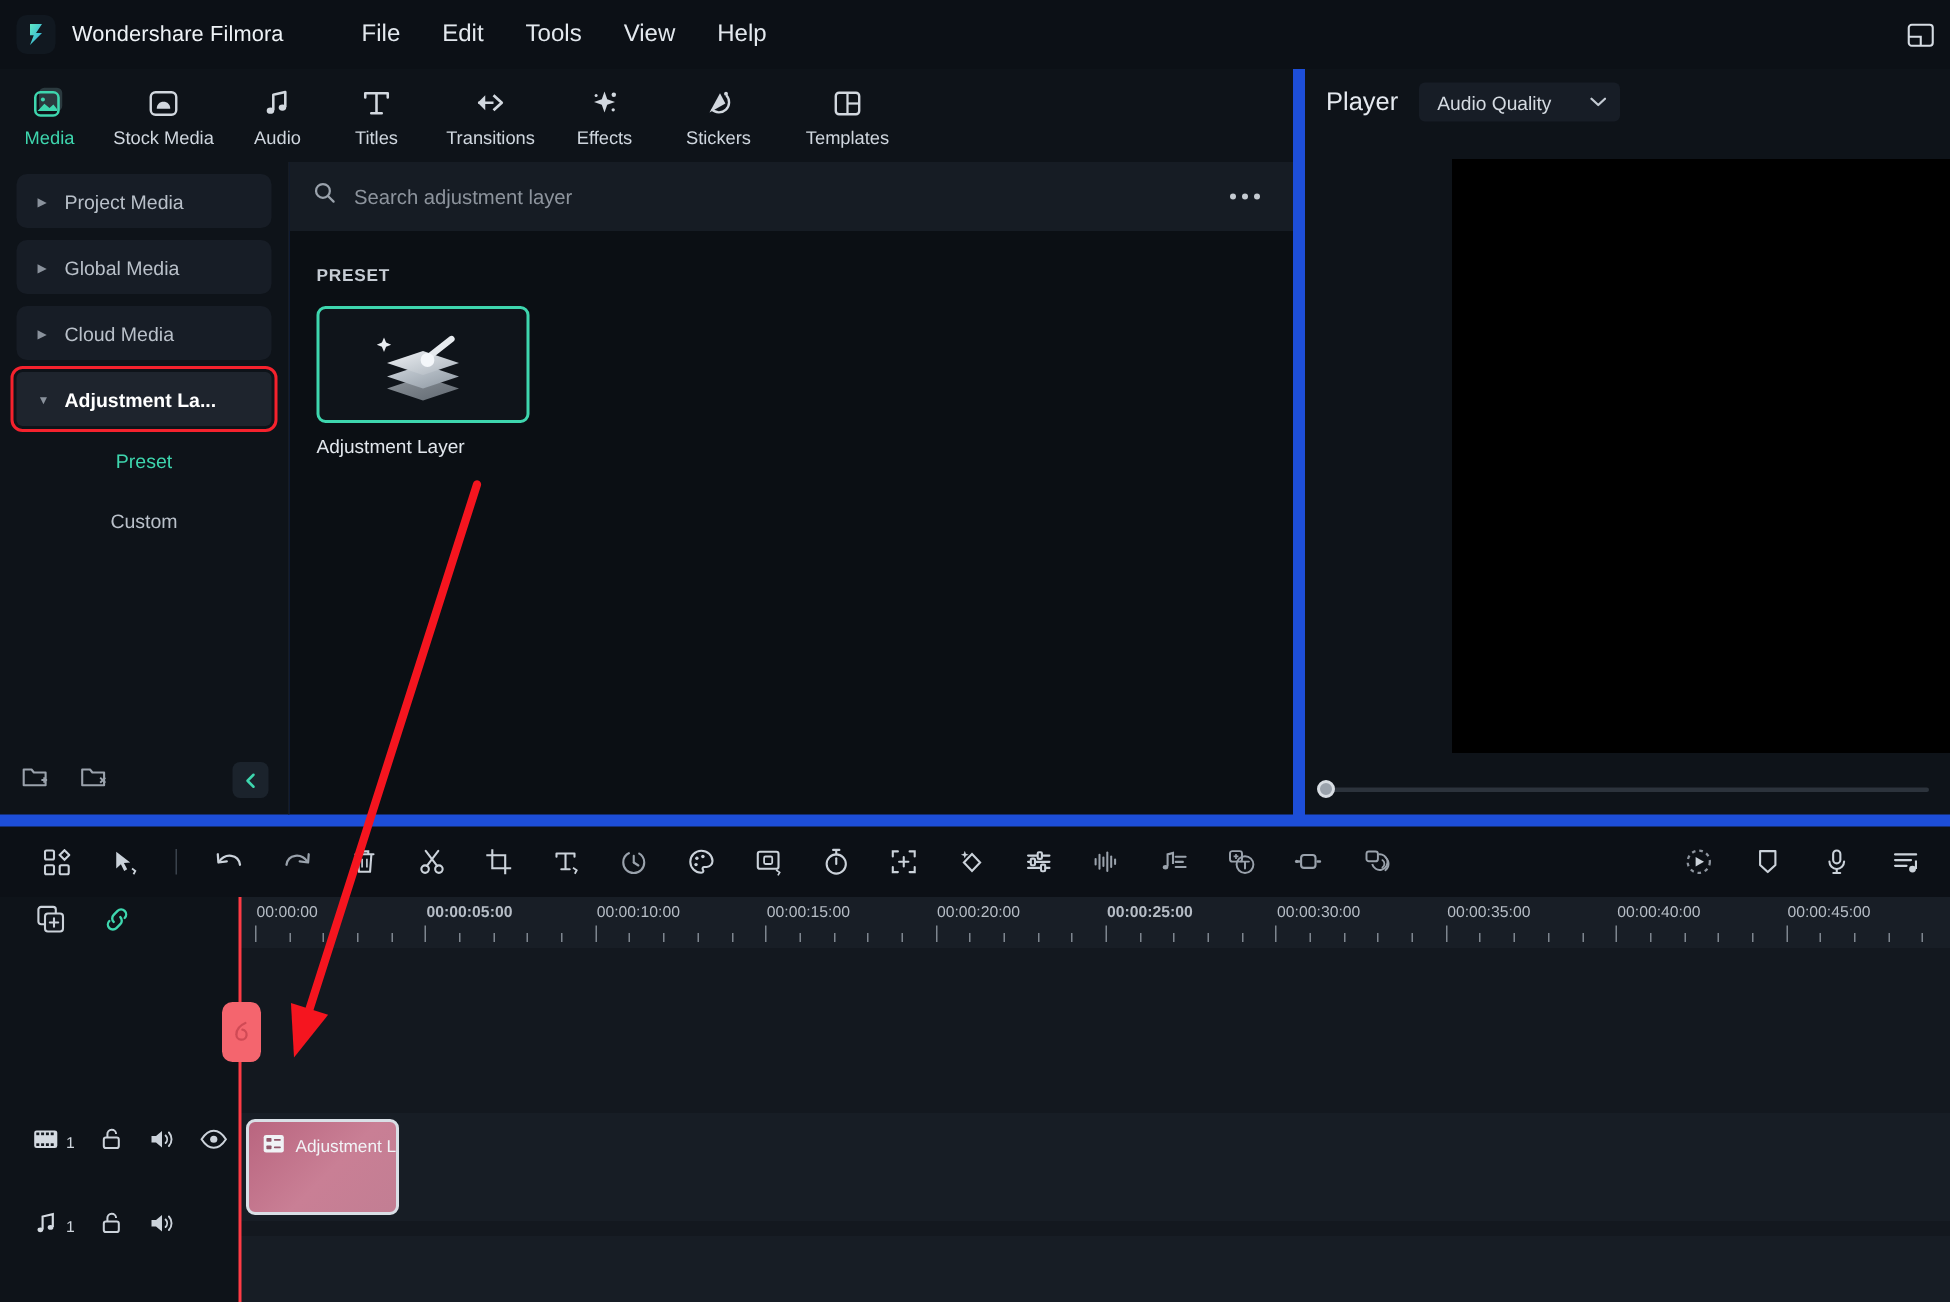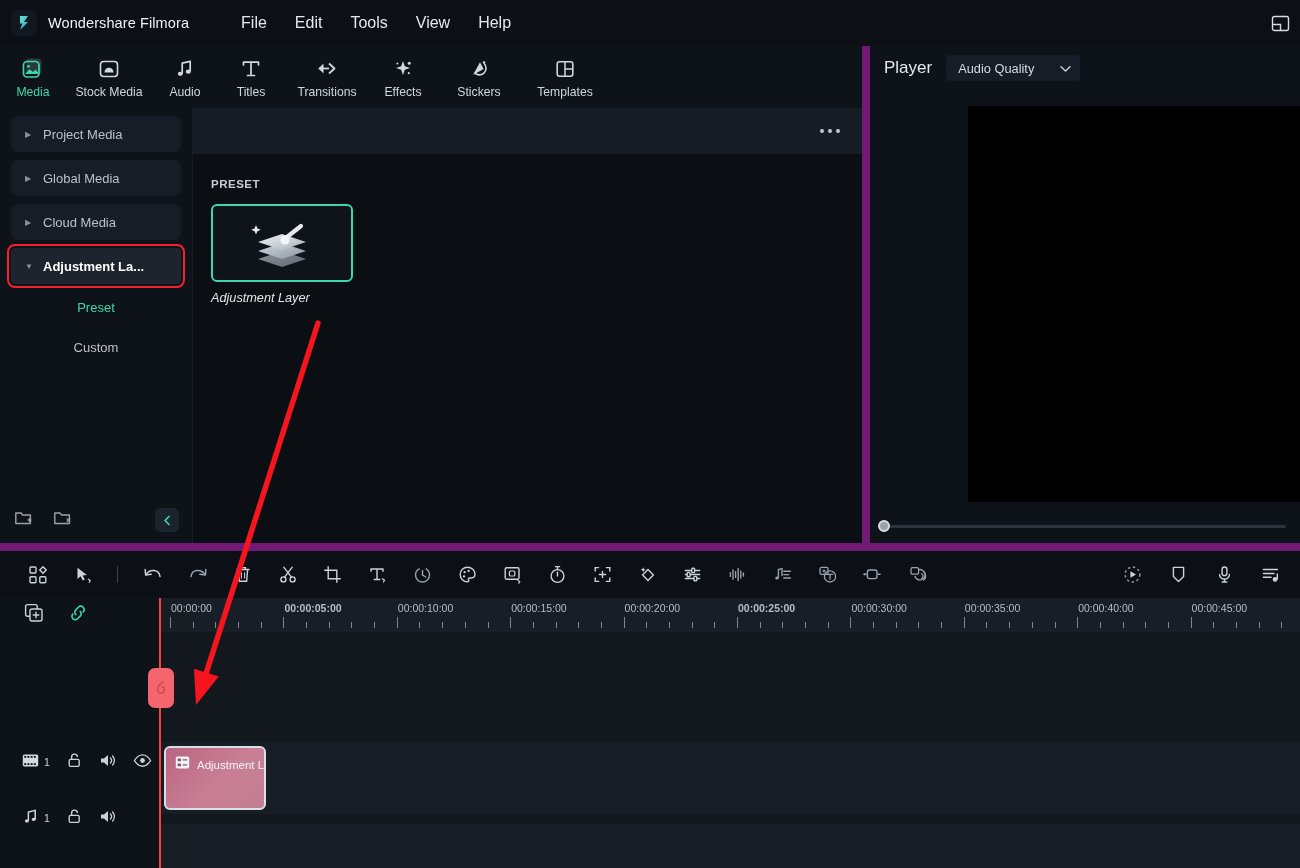--- a/index.html
+++ b/index.html
@@ -3,21 +3,21 @@
 <meta charset="utf-8">
 <style>
   * { box-sizing: border-box; margin: 0; padding: 0; }
   html, body {
     width: 1300px; height: 868px;
     background: #0d1117;
     font-family: "Liberation Sans", sans-serif;
     overflow: hidden;
     color: #d8dde3;
   }
-  #app { position: relative; width: 1300px; height: 692px; background: #701a75; }
+  #app { position: relative; width: 1300px; height: 692px; background: #1d4ed8; }
 
   
   .titlebar {
     position: absolute; left: 0; top: 0; width: 1300px; height: 46px;
     background: #0c1016; display: flex; align-items: center;
   }
   .logo {
     width: 26px; height: 26px; margin-left: 11px; border-radius: 7px;
     background: #111820; display: flex; align-items: center; justify-content: center;
   }
@@ -92,21 +92,21 @@
   }
   .search-input-wrap { display: flex; align-items: center; gap: 12px; flex: 1; }
   .search-text { font-size: 13.5px; color: #8d949d; }
   .dots-btn {
     position: absolute; right: 22px; display: flex; gap: 4px; align-items: center;
   }
   .dots-btn i { width: 4px; height: 4px; border-radius: 50%; background: #c4cad1; display:block; }
   .preset-label {
     margin: 24px 0 0 18px; font-size: 11.5px; color: #c6ccd4; font-weight: 700; letter-spacing: .5px;
   }
-  .card-grid { margin: 14px 0 0 18px; display: flex; gap: 18px; font-style: italic; }
+  .card-grid { margin: 14px 0 0 18px; display: flex; gap: 18px; }
   .preset-card { width: 142px; }
   .preset-thumb {
     width: 142px; height: 78px; border-radius: 6px; background: #0f141a;
     border: 2px solid #3ed6ae; display: flex; align-items: center; justify-content: center;
   }
   .preset-name { margin-top: 9px; font-size: 12.7px; color: #e2e7ed; text-align: left; }
 
   
   .player-panel {
     position: absolute; left: 870px; top: 46px; width: 430px; height: 497px;
@@ -346,20 +346,29 @@
       <span class="collapse-btn">
         <svg width="11" height="11" viewBox="0 0 11 11">
           <path d="M7 1.5 L3 5.5 L7 9.5" fill="none" stroke="#3ed6ae" stroke-width="1.7" stroke-linecap="round" stroke-linejoin="round"></path>
         </svg>
       </span>
     </div>
   </div>
 
   <div class="media-panel">
     <div class="searchbar">
+      <div class="search-input-wrap">
+        <span>
+          <svg width="15" height="15" viewBox="0 0 15 15">
+            <circle cx="6.3" cy="6.3" r="4.6" fill="none" stroke="#9aa2ac" stroke-width="1.5"></circle>
+            <path d="M9.8 9.8 L13.4 13.4" stroke="#9aa2ac" stroke-width="1.5" stroke-linecap="round"></path>
+          </svg>
+        </span>
+        <span class="search-text">Search adjustment layer</span>
+      </div>
       <span class="dots-btn">
           <i></i>
           <i></i>
           <i></i>
         </span>
     </div>
 
     <div class="preset-label">PRESET</div>
 
     <div class="card-grid">

